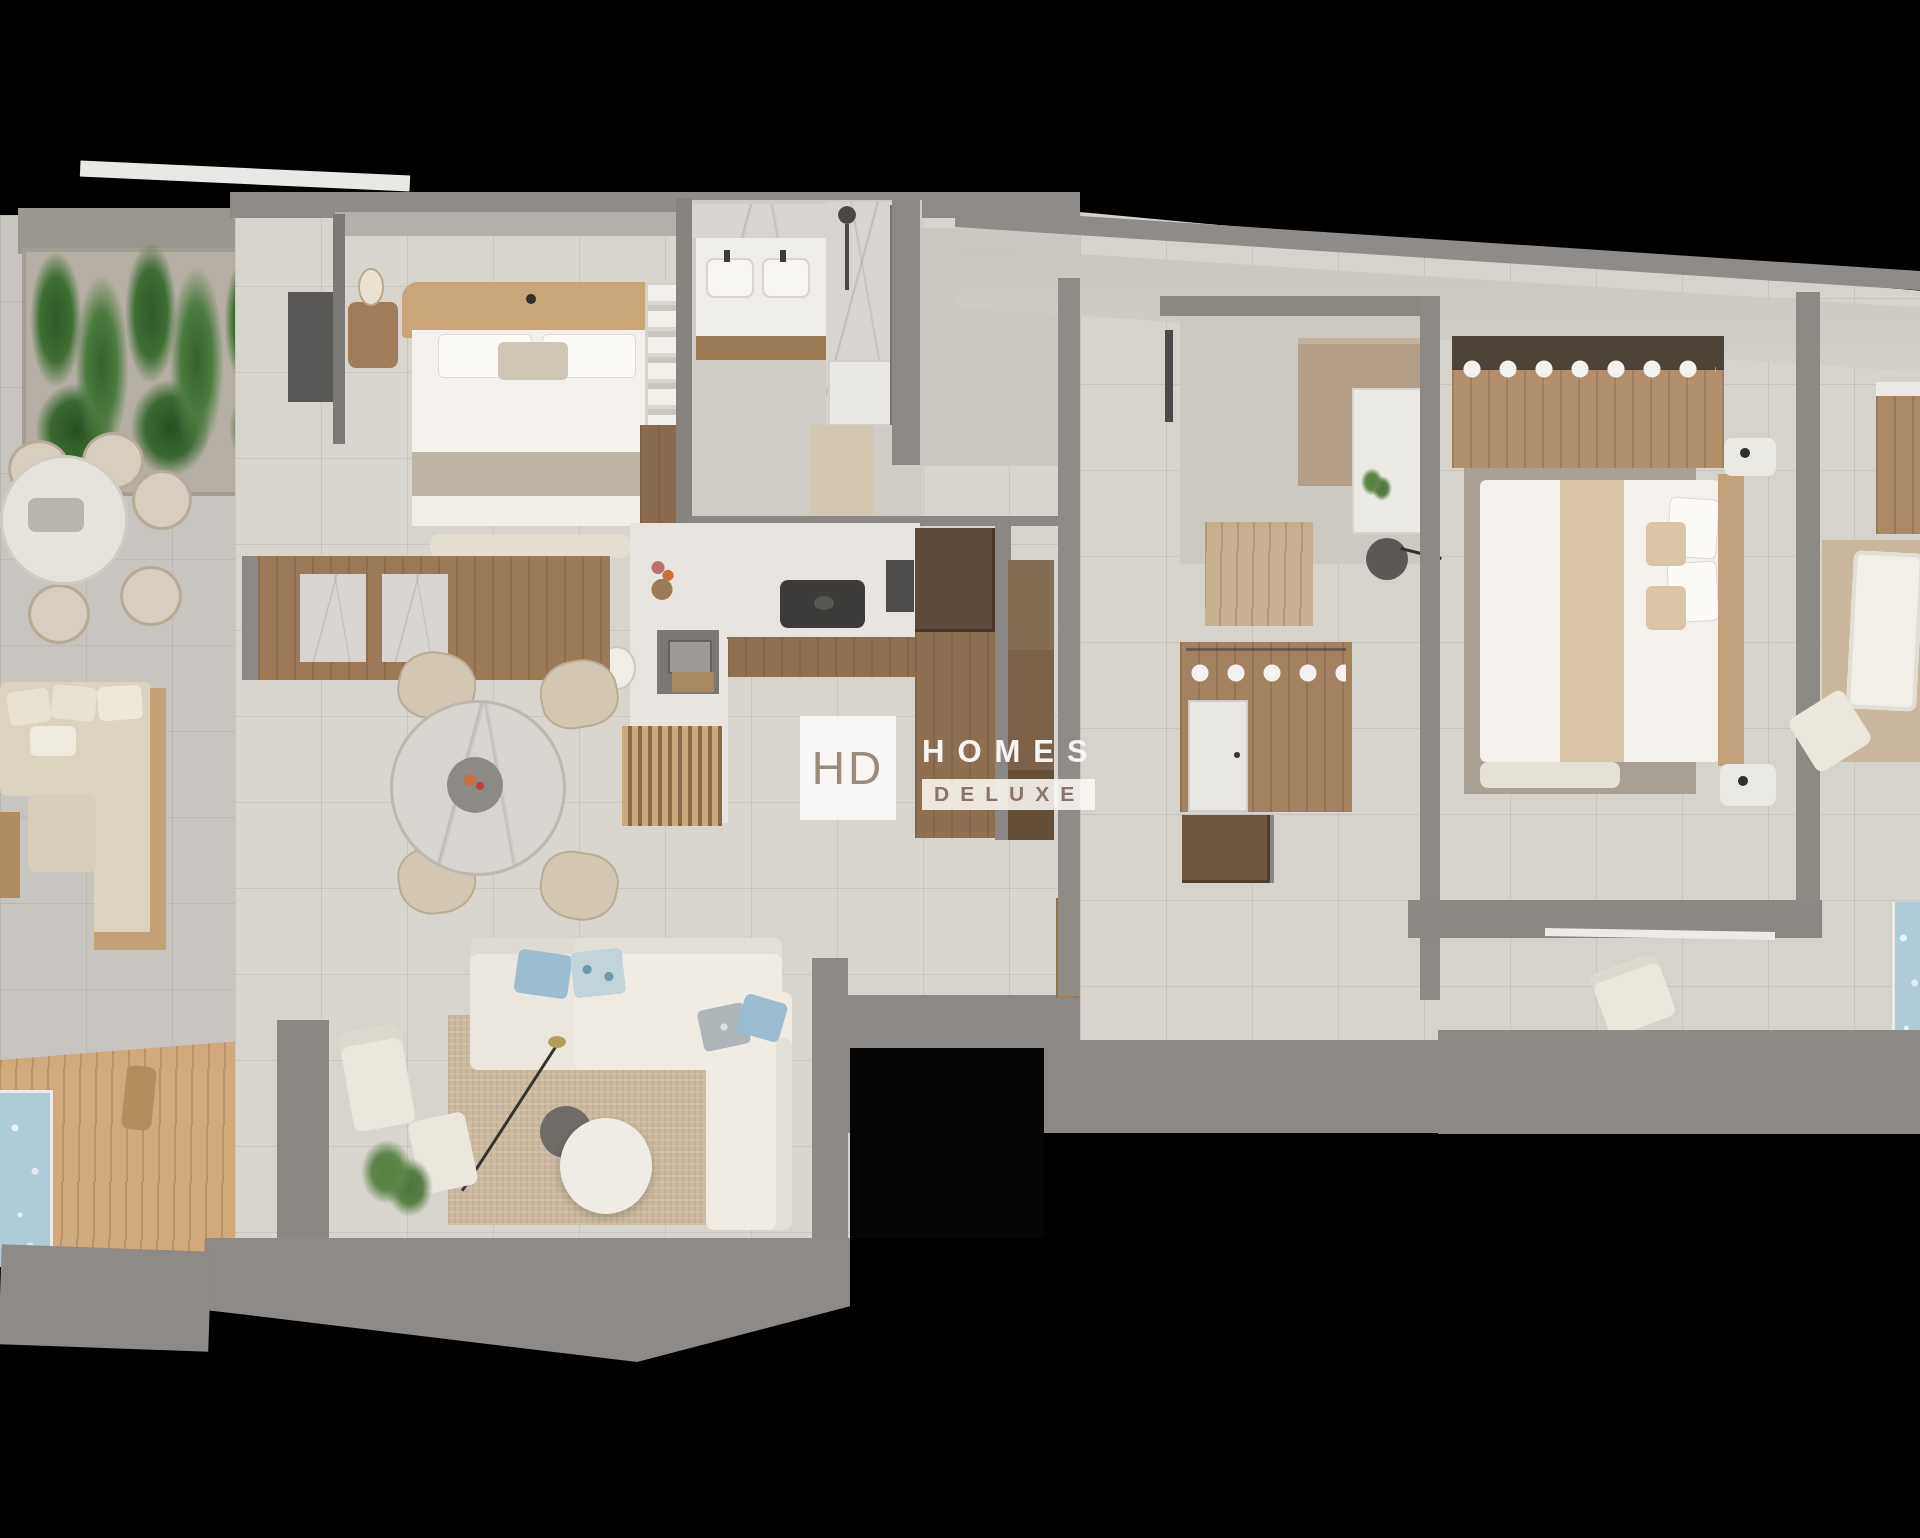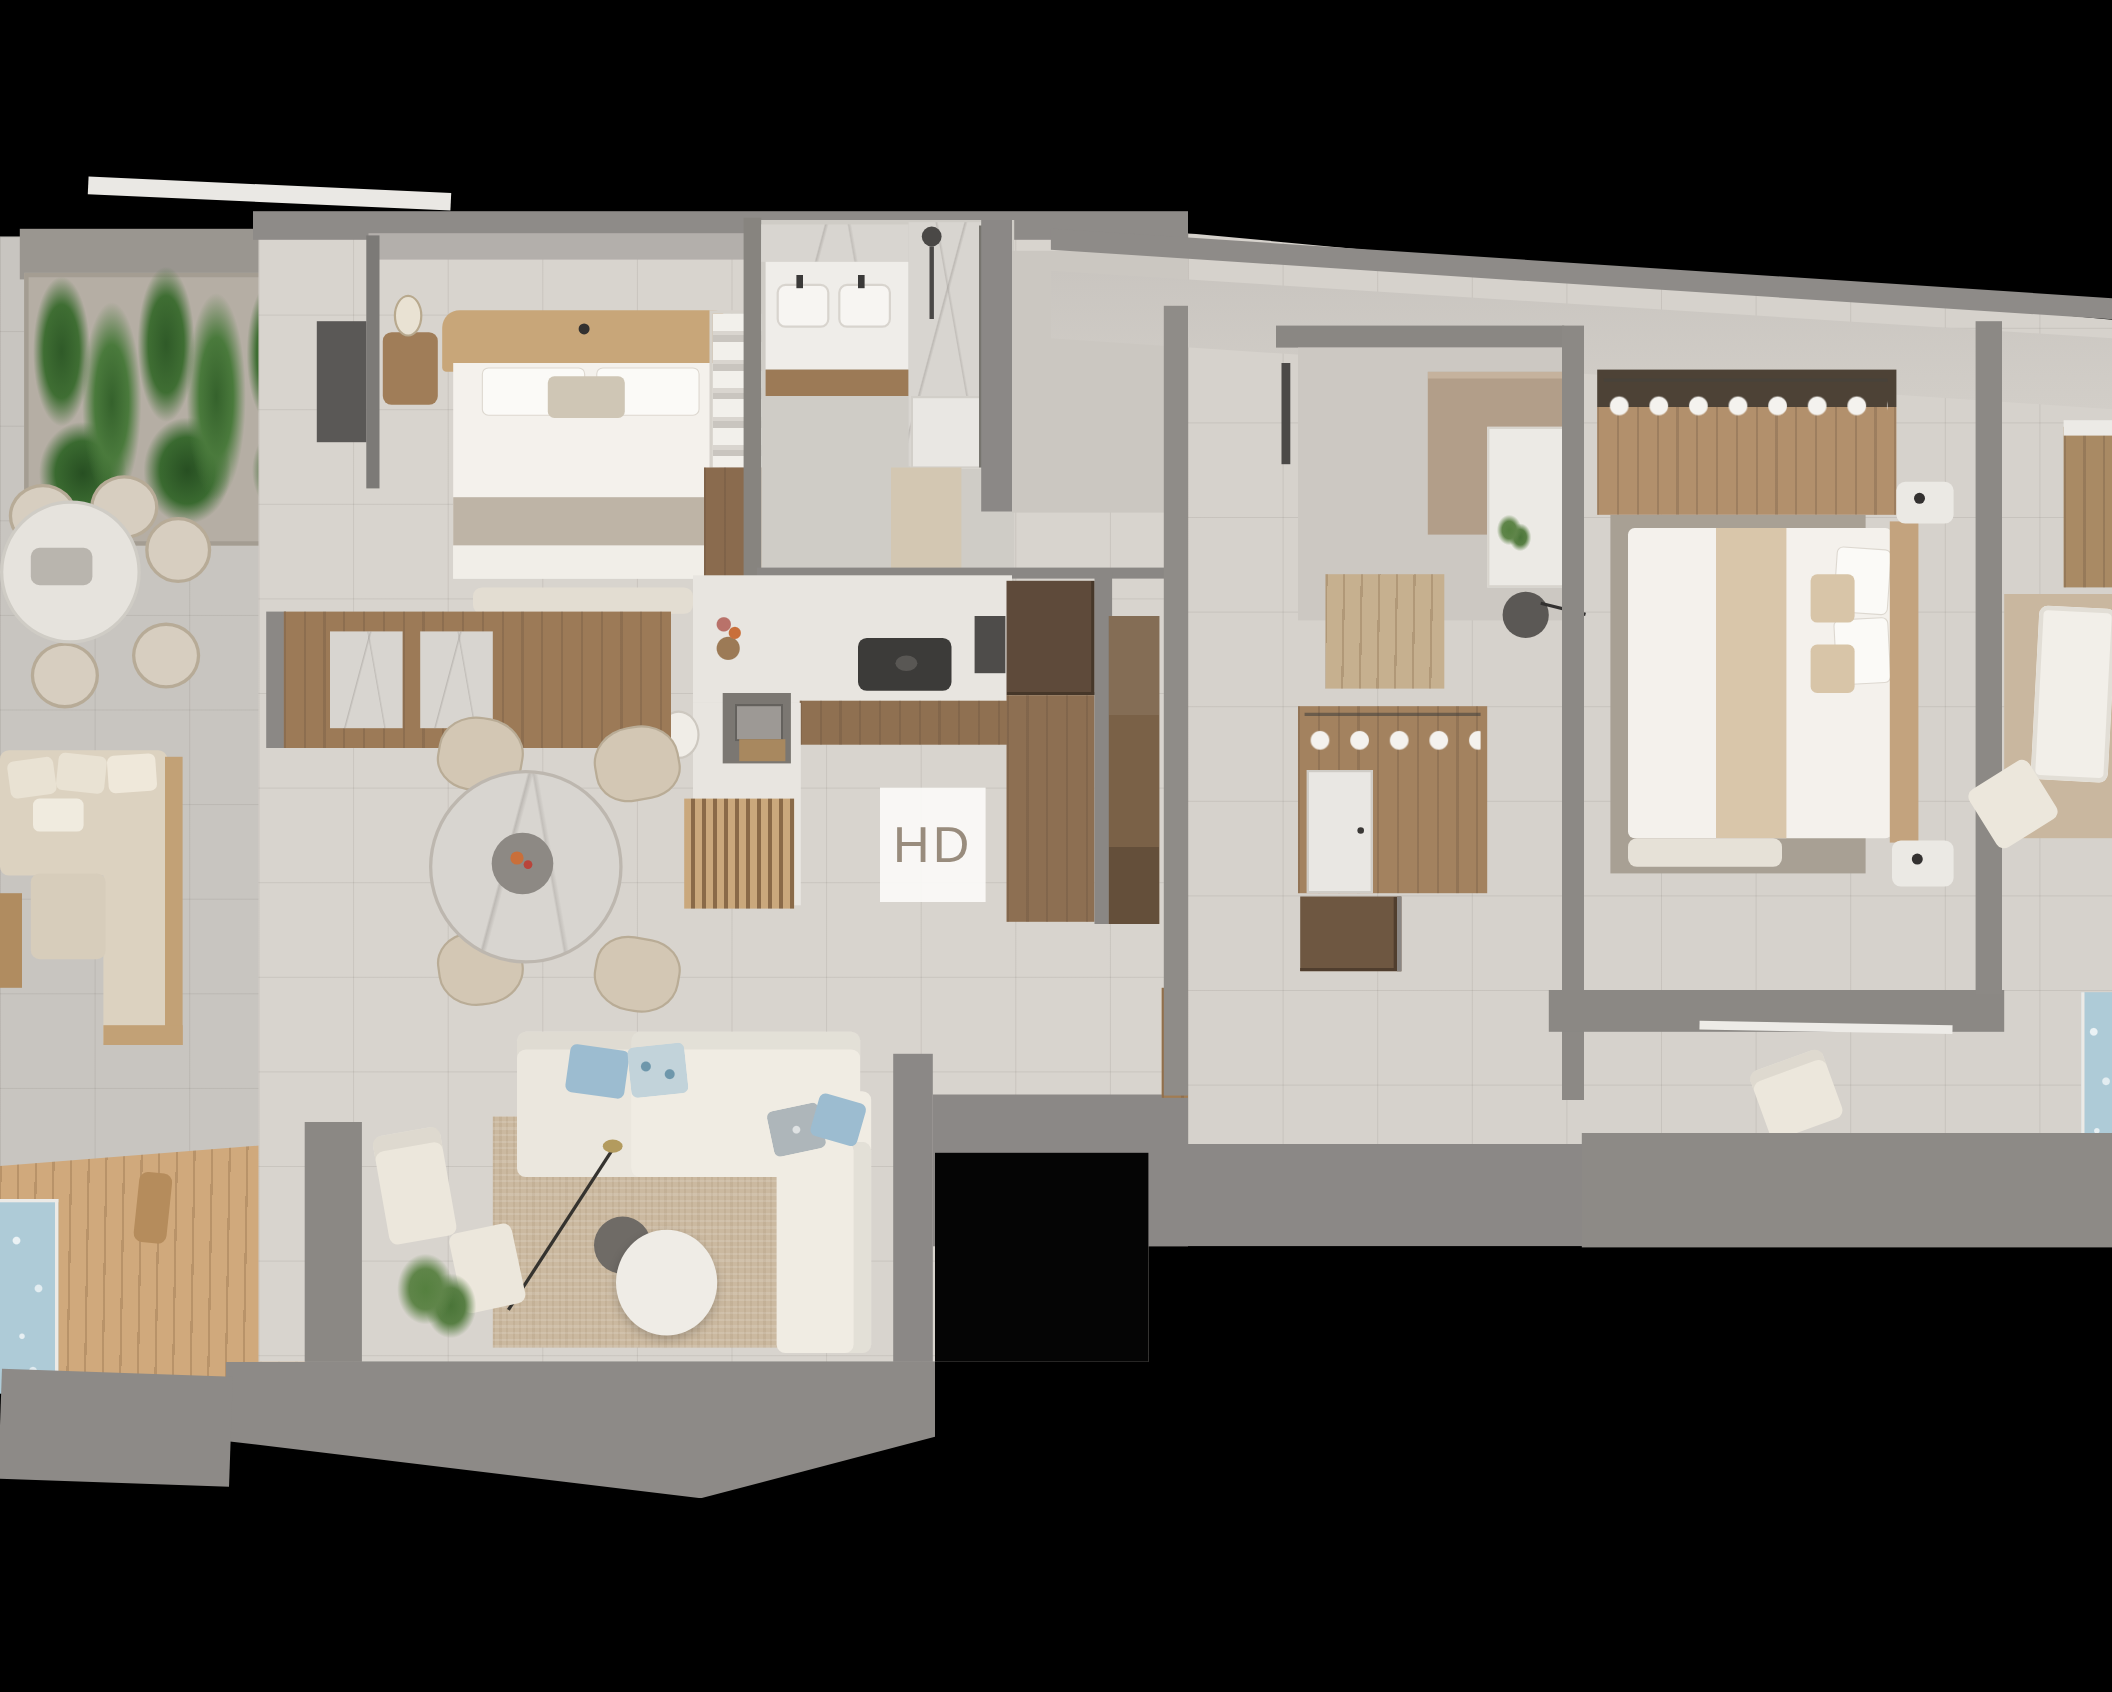--- a/index.html
+++ b/index.html
@@ -246,15 +246,19 @@
   <div class="abs r cream" style="left:1798px;top:700px;width:64px;height:62px;transform:rotate(-32deg);"></div>
   <div class="abs woodg" style="left:1876px;top:388px;width:44px;height:146px;background-color:#a98a64;"></div>
   <div class="abs" style="left:1876px;top:382px;width:44px;height:14px;background:#eceae6;"></div>
   <div class="abs pool" style="left:1892px;top:902px;width:28px;height:180px;border:none;border-left:3px solid #eceae6;"></div>
   <div class="abs" style="left:1438px;top:1030px;width:482px;height:104px;background:#8d8a86;"></div>
 
   <div id="watermark" class="abs" style="left:800px;top:716px;">
     <div id="wm-box">
       <span>HD</span>
     </div>
+    <div style="padding-top:18px;">
+      <div id="wm-line1">HOMES</div>
+      <div id="wm-line2">DELUXE</div>
+    </div>
   </div>
 
 </div>
 
 </body></html>

